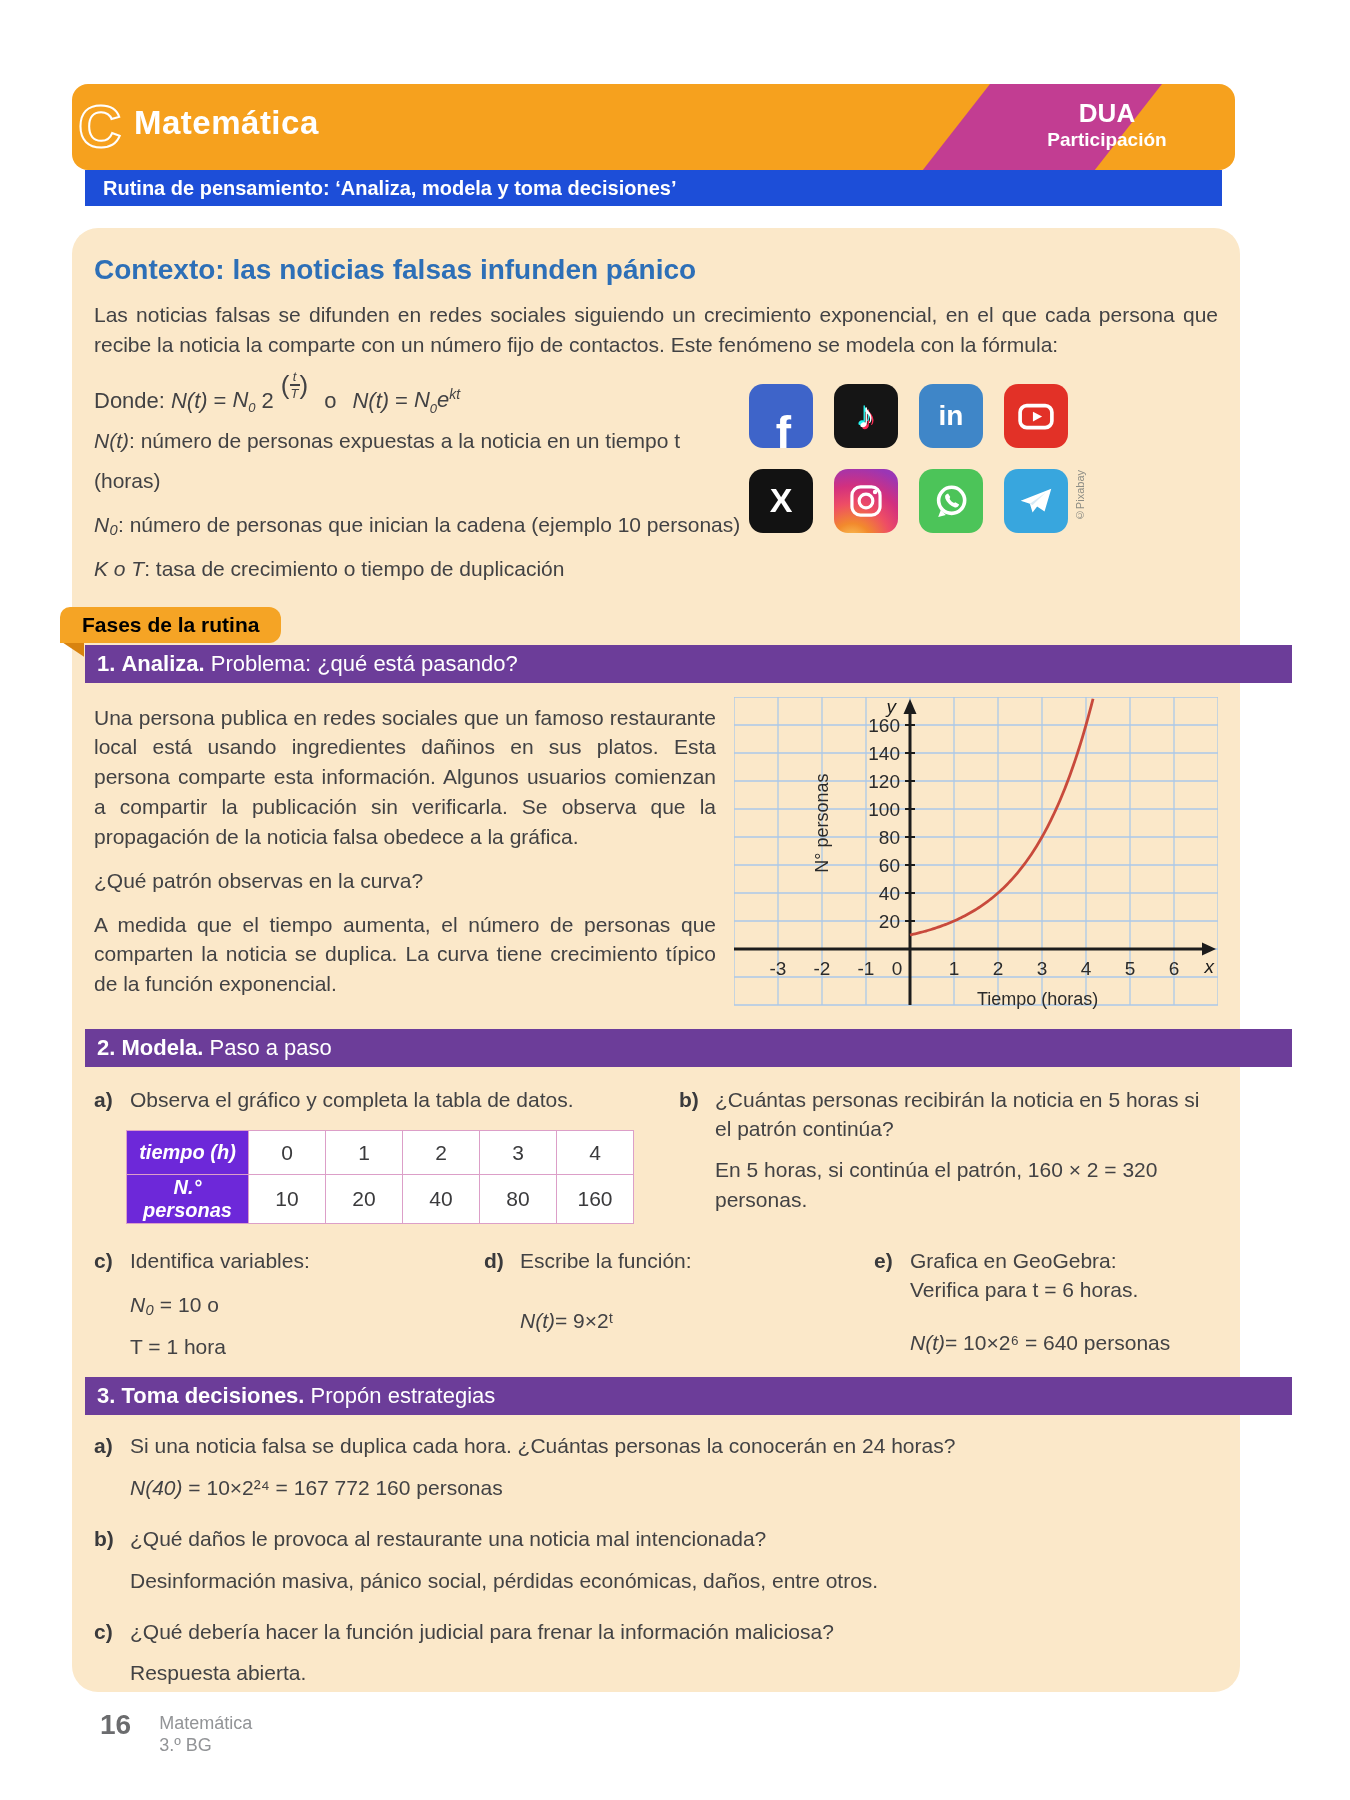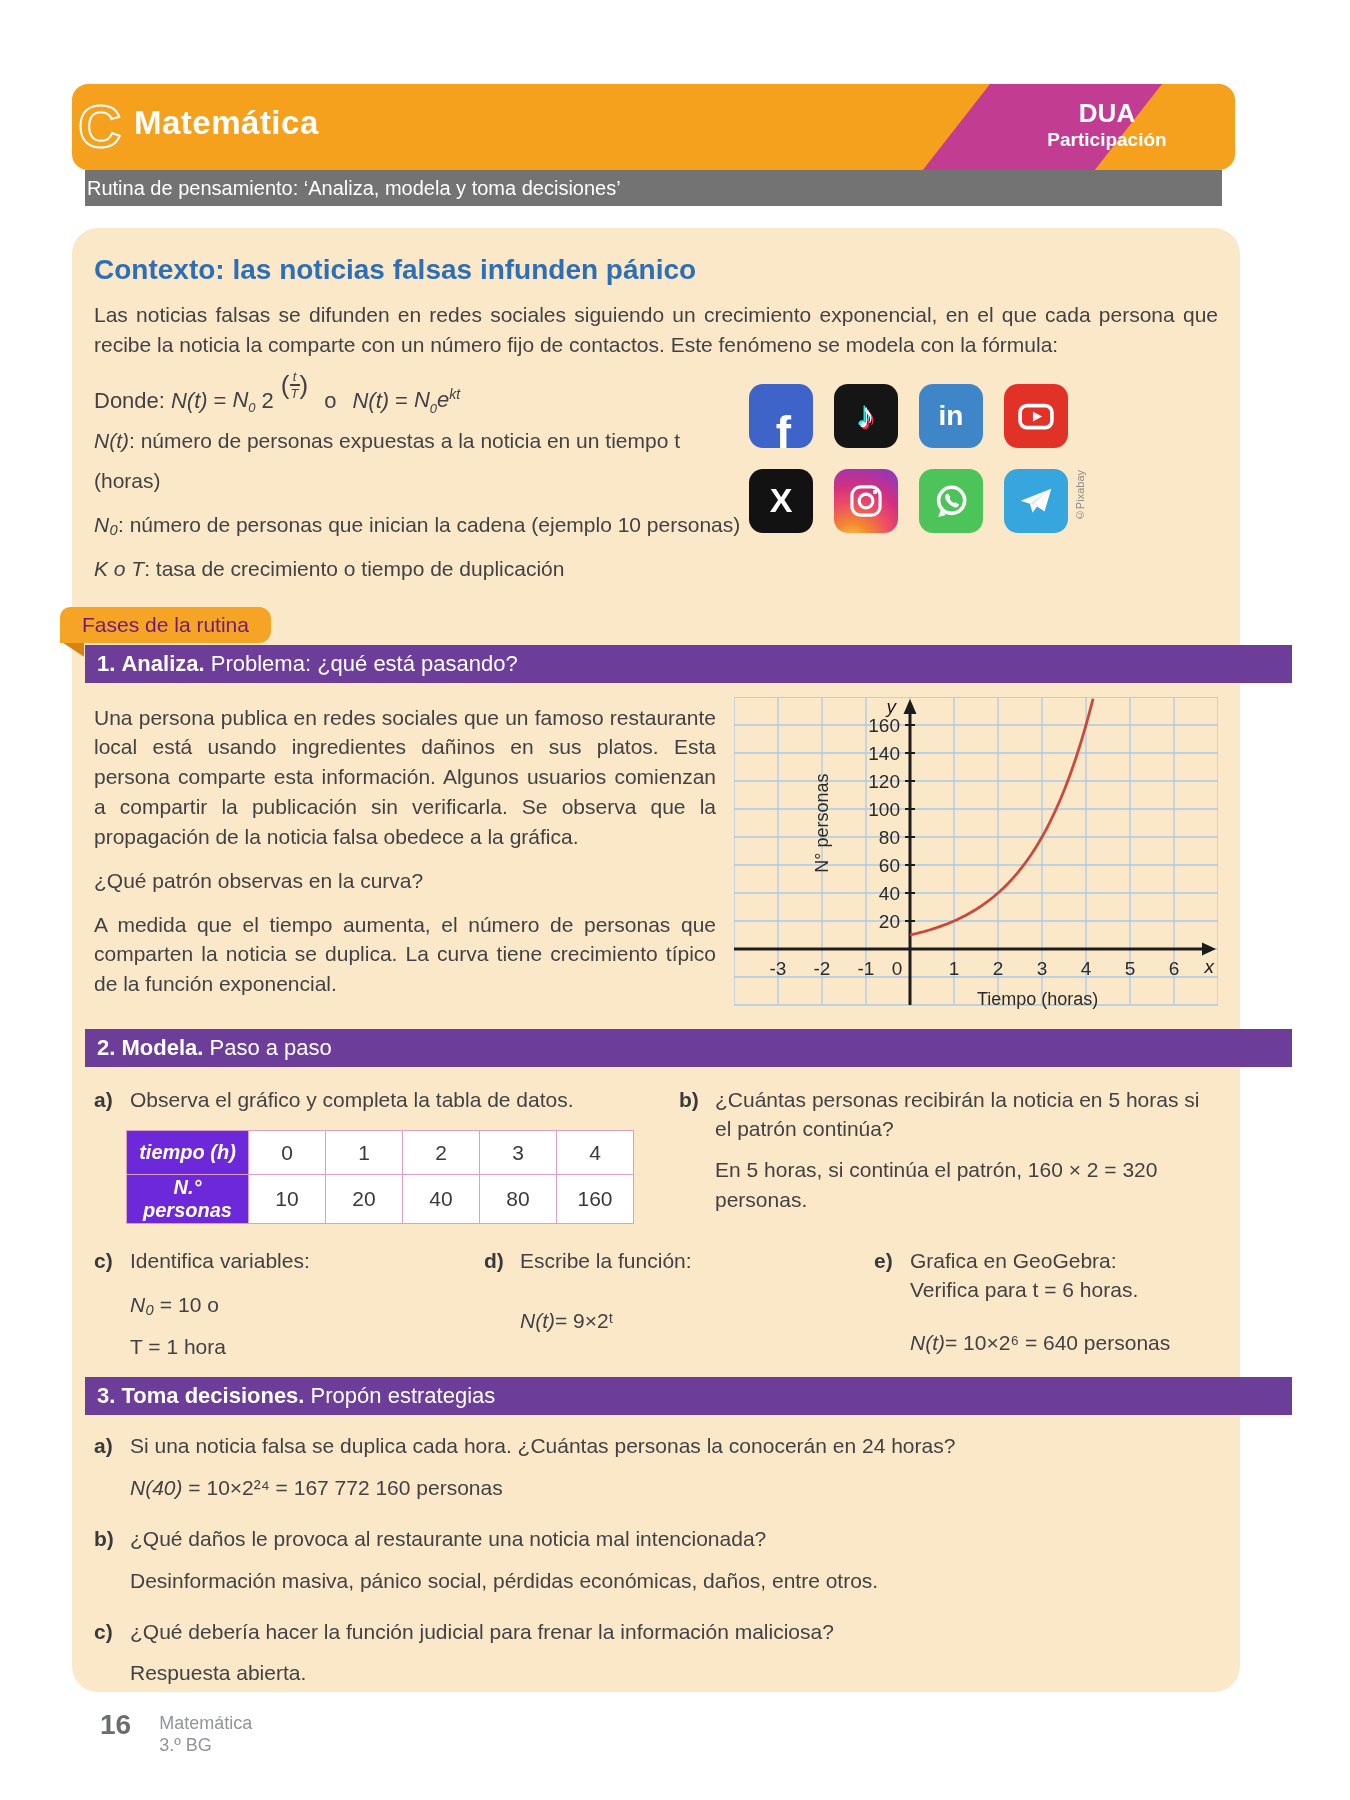--- a/index.html
+++ b/index.html
@@ -8,21 +8,21 @@
   #page{position:relative;width:1350px;height:1800px;background:#ffffff;overflow:hidden;}
 
   
   .header-bar{position:absolute;left:72px;top:84px;width:1163px;height:86px;background:#F6A11E;border-radius:16px;overflow:hidden;}
   .logo-c{position:absolute;left:6px;top:8px;font-size:60px;font-weight:bold;color:transparent;-webkit-text-stroke:2px #ffffff;line-height:70px;}
   .subject-title{position:absolute;left:62px;top:20px;font-size:33px;font-weight:bold;color:#ffffff;letter-spacing:.5px;}
   .dua-skew{position:absolute;left:918px;top:0;width:172px;height:86px;background:#C23D92;transform:skewX(-38deg);transform-origin:0 0;}
   .dua-text{position:absolute;left:940px;top:14px;width:190px;text-align:center;color:#fff;}
   .dua-text .l1{font-size:26px;font-weight:bold;line-height:30px;}
   .dua-text .l2{font-size:19px;font-weight:bold;line-height:24px;}
-  .routine-bar{position:absolute;left:85px;top:170px;width:1137px;height:36px;background:#737373;color:#fff;font-size:20px;font-weight:normal;line-height:36px;padding-left:2px;}
+  .routine-bar{position:absolute;left:85px;top:170px;width:1137px;height:36px;background:#1d4ed8;color:#fff;font-size:20px;font-weight:bold;line-height:36px;padding-left:18px;}
 
   
   .card{position:absolute;left:72px;top:228px;width:1168px;height:1464px;background:#FBE8C9;border-radius:26px;padding:0 22px;}
   .context-title{margin:26px 0 0 0;font-size:28px;font-weight:bold;color:#2D6FB7;}
   p.body{font-size:21px;line-height:1.42;margin:14px 0 0 0;text-align:justify;}
   .i{font-style:italic;}
 
   
   .formula-row{display:flex;margin-top:10px;}
   .formula-col{flex:1;}
@@ -38,21 +38,21 @@
   .sicon{border-radius:14px;position:relative;display:flex;align-items:center;justify-content:center;overflow:hidden;}
   .sicon .glyph{color:#fff;font-weight:bold;}
   .fb-f{font-size:46px;position:absolute;bottom:-12px;left:50%;transform:translateX(-35%);}
   .tt-note{font-size:36px;text-shadow:-2px -2px 0 #25F4EE,2px 2px 0 #FE2C55;}
   .in-txt{font-size:28px;}
   .x-txt{font-size:34px;font-weight:800;}
   .pixabay{position:absolute;right:-18px;top:86px;font-size:11px;color:#8d8d85;writing-mode:vertical-rl;transform:rotate(180deg);}
 
   
   .fases-wrap{position:relative;margin-left:-34px;margin-top:18px;height:36px;}
-  .fases-badge{position:absolute;left:0;top:0;height:36px;background:#F5A425;color:#701a75;font-size:21px;font-weight:normal;line-height:36px;padding:0 22px;border-radius:10px 12px 12px 0;z-index:2;}
+  .fases-badge{position:absolute;left:0;top:0;height:36px;background:#F5A425;color:#000000;font-size:21px;font-weight:bold;line-height:36px;padding:0 22px;border-radius:10px 12px 12px 0;z-index:2;}
   .fases-fold{position:absolute;left:0;top:34px;width:24px;height:16px;background:#D8830F;clip-path:polygon(0 0,100% 0,100% 100%);z-index:1;}
 
   
   .sec-bar{margin-left:-9px;margin-right:-74px;height:38px;background:#6C3D99;color:#fff;font-size:22px;line-height:38px;padding-left:12px;}
   .sec-bar b{font-weight:bold;}
   .sec-bar span{font-weight:normal;}
 
   
   .s1-row{display:flex;gap:18px;margin-top:14px;}
   .s1-left{flex:1;}

